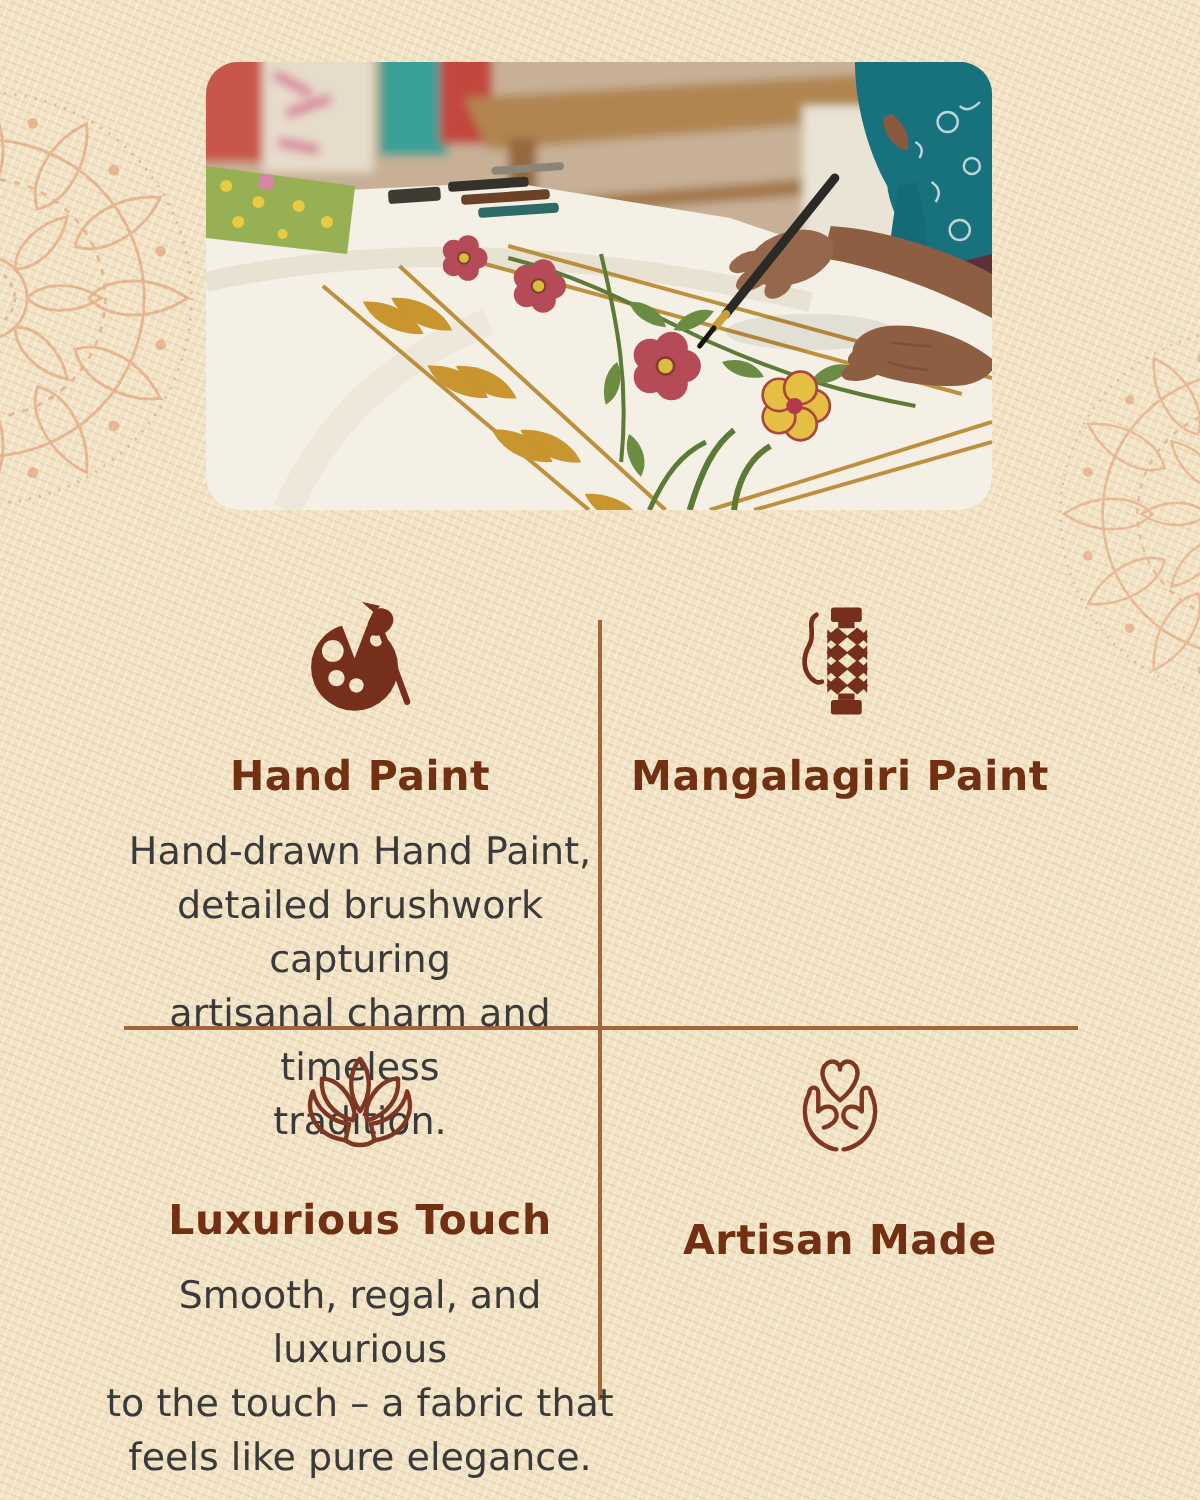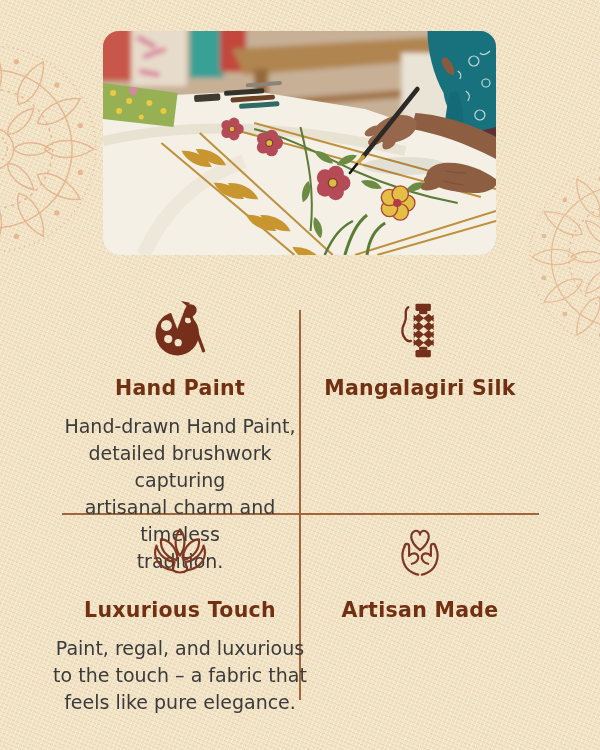--- a/index.html
+++ b/index.html
@@ -20,21 +20,21 @@
   .mandala-right{left:521px;top:156px;width:202px;height:202px;opacity:.5;}
   .hero{
     position:absolute;left:103px;top:31px;width:393px;height:224px;
     border-radius:16px;overflow:hidden;background:#c7b096;
   }
   .hero svg{display:block;width:100%;height:100%;}
   .divider-h{position:absolute;left:62px;top:513px;width:477px;height:2px;background:#a3653c;}
   .divider-v{position:absolute;left:299px;top:310px;width:2px;height:390px;background:#a3653c;}
   .quad{position:absolute;width:270px;display:flex;flex-direction:column;align-items:center;text-align:center;}
   #q1{left:45px;top:299px;} #q2{left:285px;top:299px;}
-  #q3{left:45px;top:521px;} #q4{left:285px;top:521px;}
+  #q3{left:45px;top:521px;} #q4{left:285px;top:521px;gap:10px;}
   .q-icon{height:62px;display:flex;align-items:center;justify-content:center;}
   .q-icon svg{width:58px;height:58px;}
   .q-title{margin:15px 0 0;font-size:20.5px;font-weight:bold;color:#713012;letter-spacing:.3px;}
   .q-desc{margin:13px 0 0;font-size:19px;line-height:1.42;color:#3a3a3a;white-space:pre-line;}
 </style>
 </head>
 <body>
 
 <div class="canvas">
 
@@ -295,36 +295,36 @@
           <path d="M30.5 41 L36.5 46 L30.5 51 L24.5 46 Z"></path>
             <path d="M41.5 41 L47.5 46 L41.5 51 L35.5 46 Z"></path>
           <path d="M25 42 L29 46 L25 50 Z"></path>
             <path d="M47 42 L43 46 L47 50 Z"></path>
         </g>
         <rect x="31" y="50.5" width="9" height="3.5"></rect>
         <rect x="27" y="54" width="17" height="8" rx="1.5"></rect>
         <path d="M19 7 C13 11 19 17 15 24 C11 31 12 38 16 42 C18 44 20 45 22 44" fill="none" stroke="#752f1b" stroke-width="2.6" stroke-linecap="round"></path>
       </svg>
     </div>
-    <h3 class="q-title">Mangalagiri Silk</h3>
+    <h3 class="q-title">Mangalagiri Paint</h3>
   </section>
 
   <section class="quad" id="q3">
     <div class="q-icon">
       <svg viewBox="0 0 64 64" fill="none" stroke="#7d3723" stroke-width="2.4" stroke-linejoin="round" stroke-linecap="round">
         <path d="M32 7 C38.5 15 38.5 27 32 36 C25.5 27 25.5 15 32 7 Z"></path>
         <path d="M35 37 C37 26 45 18 53 18 C54 29 47 38 36 41 Z"></path>
         <path d="M29 37 C27 26 19 18 11 18 C10 29 17 38 28 41 Z"></path>
         <path d="M38 43 C47 42 56 35 58 25 C63 38 55 50 40 52 Z"></path>
         <path d="M26 43 C17 42 8 35 6 25 C1 38 9 50 24 52 Z"></path>
         <path d="M24 52 C28 55.5 36 55.5 40 52"></path>
       </svg>
     </div>
     <h3 class="q-title">Luxurious Touch</h3>
-    <p class="q-desc">Paint, regal, and luxurious
+    <p class="q-desc">Smooth, regal, and luxurious
 to the touch – a fabric that
 feels like pure elegance.</p>
   </section>
 
   <section class="quad" id="q4">
     <div class="q-icon">
       <svg viewBox="0 0 64 64" fill="none" stroke="#7d3723" stroke-width="2.4" stroke-linecap="round" stroke-linejoin="round">
         <path d="M32 30 C22 22 20 13 25 9.5 C29 7 32 10 32 13 C32 10 35 7 39 9.5 C44 13 42 22 32 30 Z"></path>
         <path d="M15 26 C13 30 12 35 13 40 C14 46 18 52 24 55 C26 56 28 57 30 57"></path>
         <path d="M15 26 C15 22 20 22 20 26 L20 36"></path>

